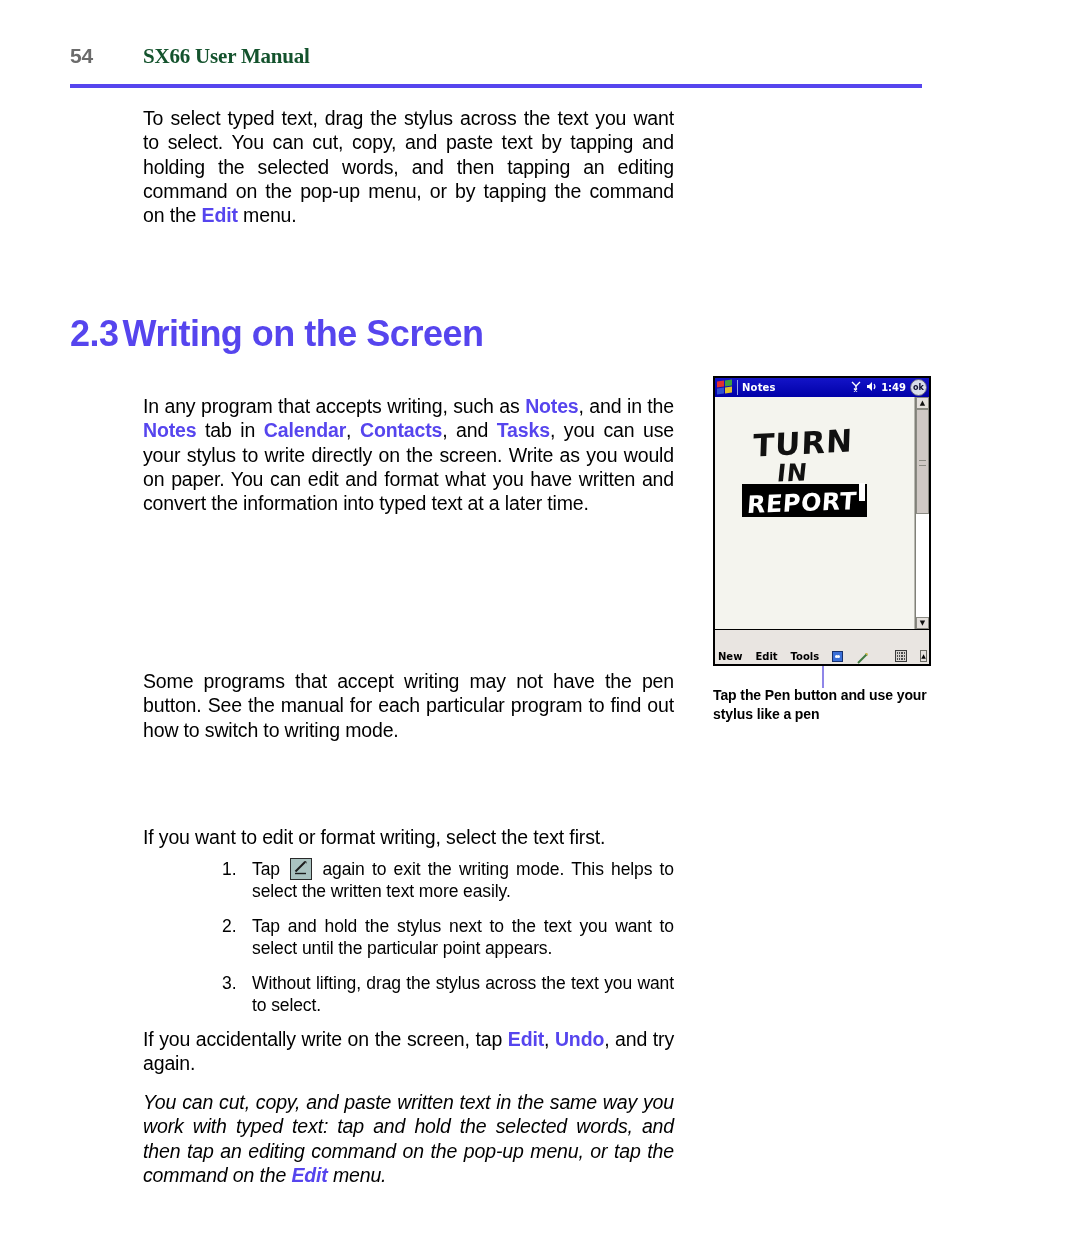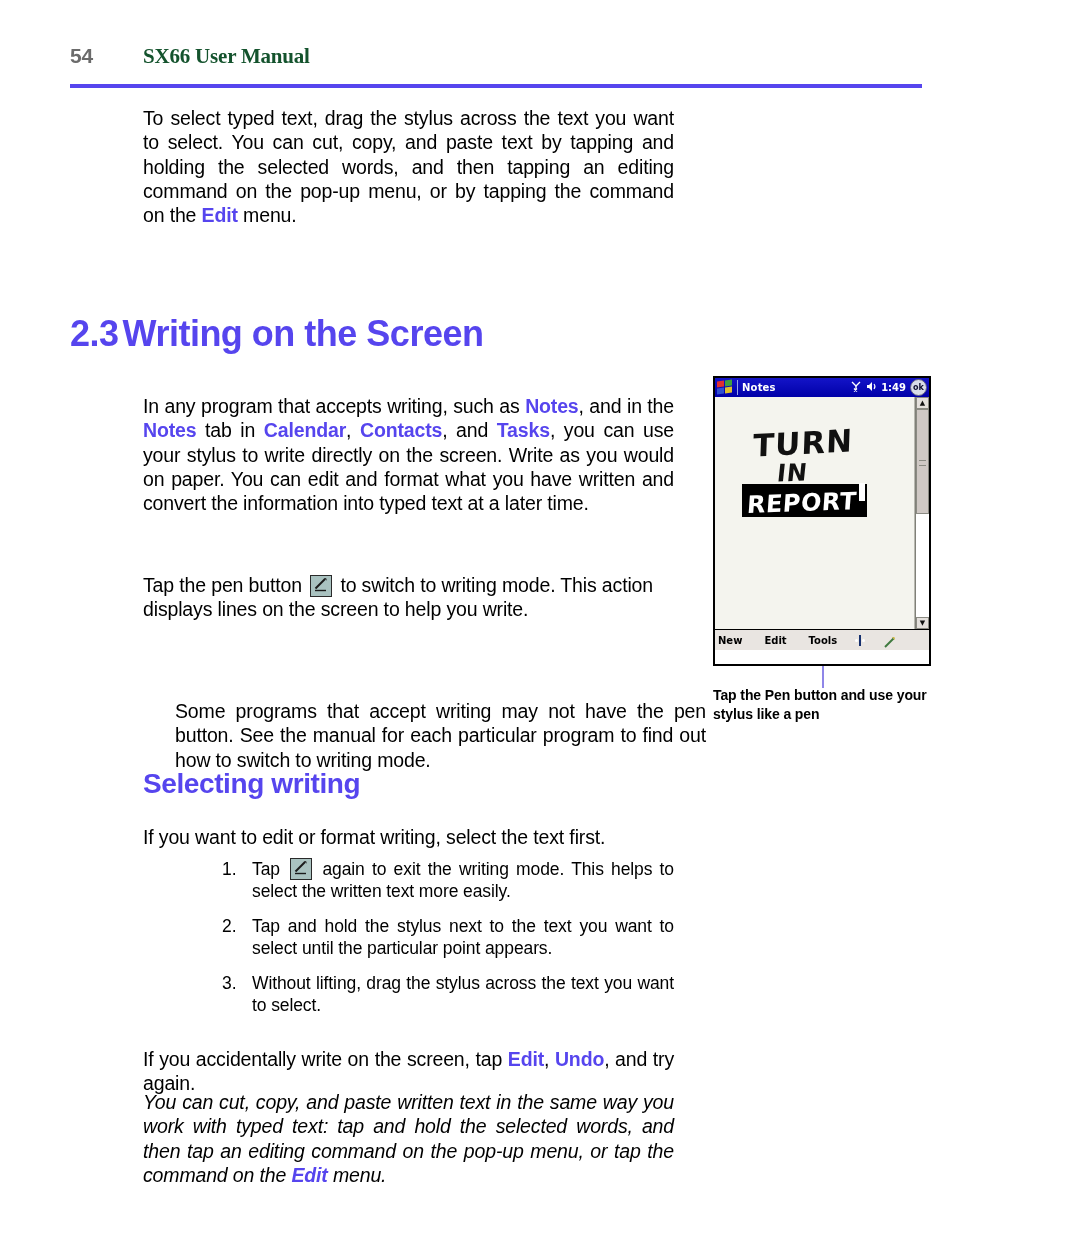--- a/index.html
+++ b/index.html
@@ -306,22 +306,22 @@
     border-top: 1px solid #8a8a82;
     border-bottom: 1px solid #8a8a82;
   }
 
   .cmdbar {
     height: 20px;
     background: #e9e5e1;
     border-top: 1.5px solid #000000;
     display: flex;
     align-items: center;
-    padding: 0 2px 0 3px;
-    gap: 22px;
+    padding: 16px 2px 0 3px;
+    gap: 13px;
   }
   .cmd {
     font-size: 10px;
     font-weight: bold;
     color: #000000;
     white-space: nowrap;
   }
   .rec-icon {
     width: 14px; height: 11px;
     background: #3a6fd8;
@@ -403,33 +403,25 @@
   </div>
 
   <div class="h-section">
     <span class="num">2.3</span><span>Writing on the Screen</span>
   </div>
 
   <div class="col" style="top:394px;">
     <p class="body"><span>In any program that accepts writing, such as </span><span class="hl">Notes</span><span>, and in the </span><span class="hl">Notes</span><span> tab in </span><span class="hl">Calendar</span><span>, </span><span class="hl">Contacts</span><span>, and </span><span class="hl">Tasks</span><span>, you can use your stylus to write directly on the screen. Write as you would on paper. You can edit and format what you have written and convert the information into typed text at a later time.</span></p>
   </div>
 
-  <div class="col" style="top:573px;">
-    <p class="body nojust"><span>Tap the pen button </span><span class="pen-btn"><svg width="19" height="19" viewBox="0 0 19 19" aria-hidden="true">
-            <line x1="4" y1="14.5" x2="15" y2="14.5" stroke="#1b1b1b" stroke-width="1.4"></line>
-            <line x1="4.5" y1="12.5" x2="14" y2="3" stroke="#1b1b1b" stroke-width="2"></line>
-            <polygon points="14,3 15.8,4.8 15.2,2.2 12.8,2" fill="#1b1b1b"></polygon>
-          </svg></span><span> to switch to writing mode. This action displays lines on the screen to help you write.</span></p>
-  </div>
-
-  <div class="col" style="top:699px;margin-left:32px;">
+
+  <div class="col" style="top:669px;">
     <p class="body">Some programs that accept writing may not have the pen button. See the manual for each particular program to find out how to switch to writing mode.</p>
   </div>
 
-  <div class="h-sub">Selecting writing</div>
 
   <div class="col" style="top:825px;">
     <p class="body nojust">If you want to edit or format writing, select the text first.</p>
   </div>
 
   <ol class="steps">
     <li>
       <span class="marker">1.</span><span>Tap </span><span class="pen-btn"><svg width="19" height="19" viewBox="0 0 19 19" aria-hidden="true">
             <line x1="4" y1="14.5" x2="15" y2="14.5" stroke="#1b1b1b" stroke-width="1.4"></line>
             <line x1="4.5" y1="12.5" x2="14" y2="3" stroke="#1b1b1b" stroke-width="2"></line>
@@ -437,21 +429,21 @@
           </svg></span><span> again to exit the writing mode. This helps to select the written text more easily.</span>
     </li>
     <li>
       <span class="marker">2.</span><span>Tap and hold the stylus next to the text you want to select until the particular point appears.</span>
     </li>
     <li>
       <span class="marker">3.</span><span>Without lifting, drag the stylus across the text you want to select.</span>
     </li>
   </ol>
 
-  <div class="col" style="top:1027px;margin-top:20px;">
+  <div class="col" style="top:1027px;">
     <p class="body"><span>If you accidentally write on the screen, tap </span><span class="hl">Edit</span><span>, </span><span class="hl">Undo</span><span>, and try again.</span></p>
   </div>
 
   <div class="col" style="top:1090px;font-style:italic;">
     <p class="body"><span>You can cut, copy, and paste written text in the same way you work with typed text: tap and hold the selected words, and then tap an editing command on the pop-up menu, or tap the command on the </span><span class="hl">Edit</span><span> menu.</span></p>
   </div>
 
   <div class="device">
 
     <div class="titlebar">

